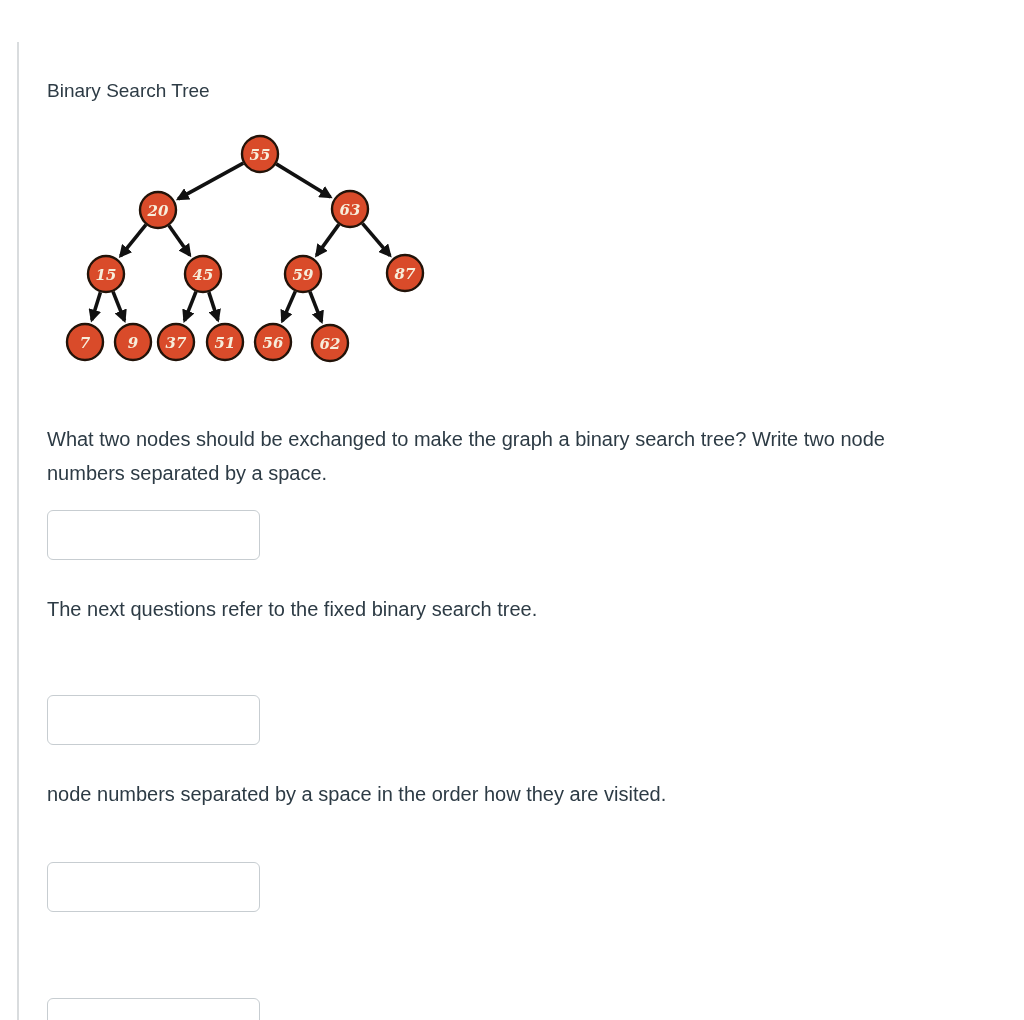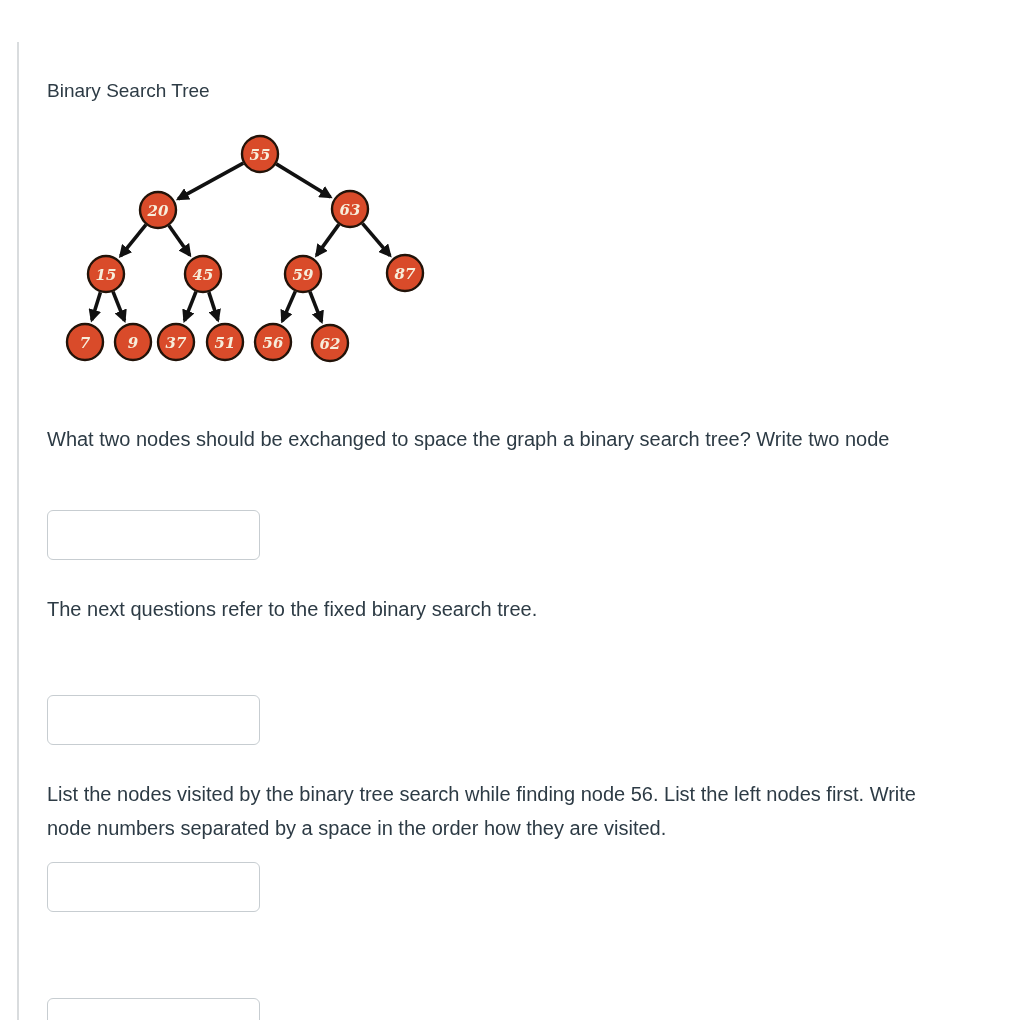--- a/index.html
+++ b/index.html
@@ -149,31 +149,31 @@
           <text x="225" y="220.5" text-anchor="middle" fill="#f7eedb">56</text>
         </g>
         <g>
           <circle cx="282" cy="216" r="18" fill="#d94b2a" stroke="#221309" stroke-width="2.4"></circle>
           <text x="282" y="221.5" text-anchor="middle" fill="#f7eedb">62</text>
         </g>
       </svg>
   </div>
 
   <div class="q-text" style="top:380px">
-    <div>What two nodes should be exchanged to space the graph a binary search tree? Write two node</div>
+    <div>What two nodes should be exchanged to make the graph a binary search tree? Write two node</div>
+    <div>numbers separated by a space.</div>
   </div>
   <input class="answer-box" style="top: 468px;" type="text" value="">
 
   <div class="q-text" style="top:550px">
     <div>The next questions refer to the fixed binary search tree.</div>
   </div>
 
   <input class="answer-box" style="top: 653px;" type="text" value="">
 
   <div class="q-text" style="top:735px">
-    <div>List the nodes visited by the binary tree search while finding node 56. List the left nodes first. Write</div>
     <div>node numbers separated by a space in the order how they are visited.</div>
   </div>
   <input class="answer-box" style="top: 820px;" type="text" value="">
 
   <input class="answer-box" style="top: 956px;" type="text" value="">
 
 </div>
 
 </body></html>

